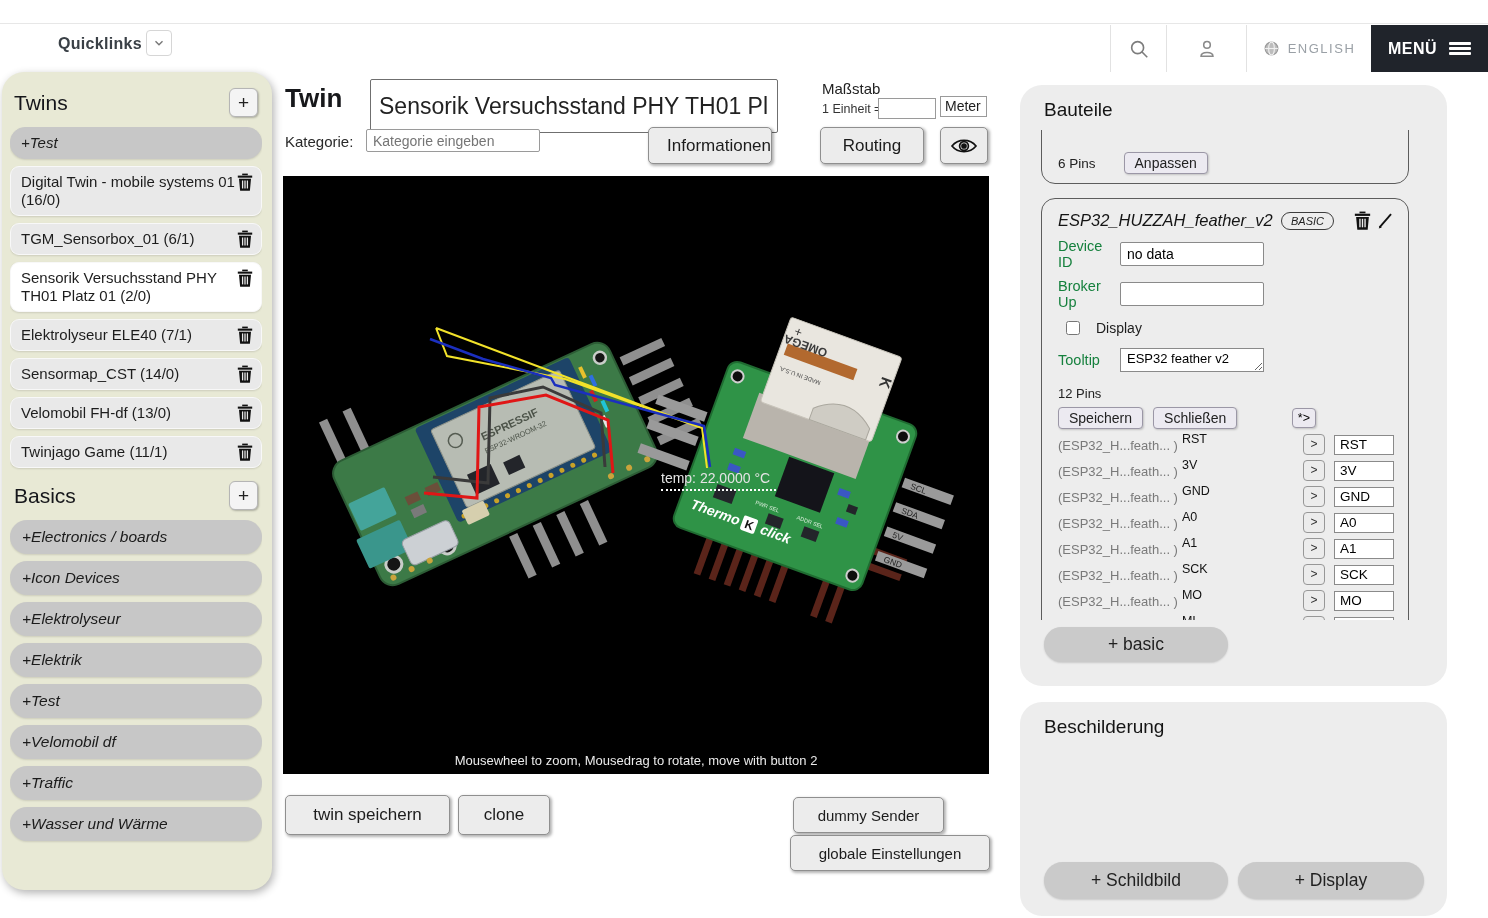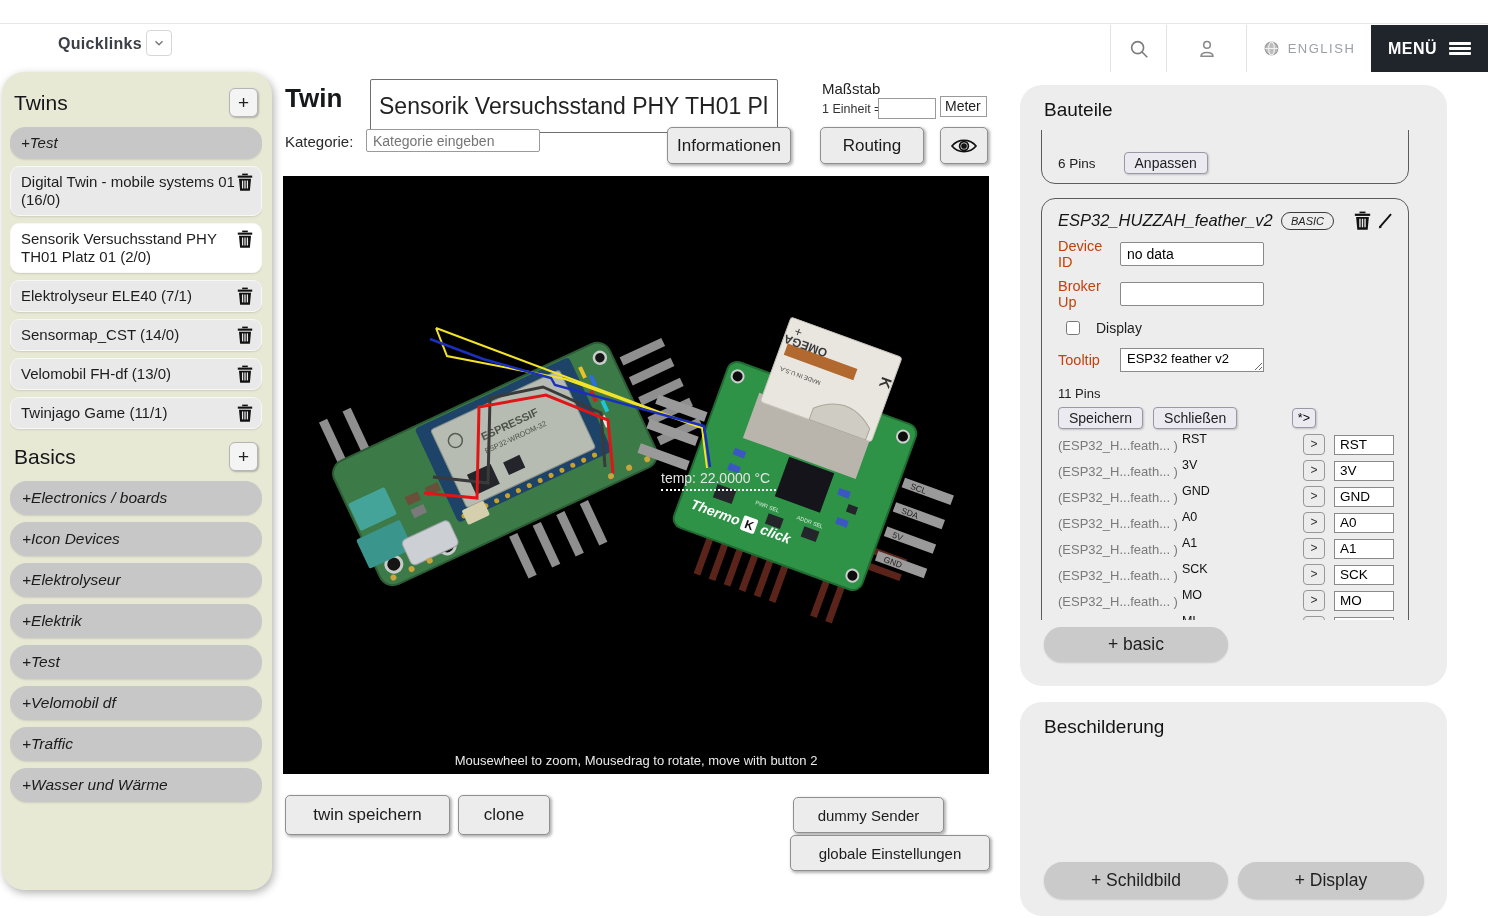--- a/index.html
+++ b/index.html
@@ -37,21 +37,21 @@
   
   .twin-title { position:absolute; left:285px; top:83px; font-size:26px; font-weight:bold; color:#17181b; }
   .twin-name { position:absolute; left:370px; top:79px; width:408px; height:54px; border:1.5px solid #6f6f6f; border-radius:2px; font-size:23px; padding:0 8px; font-family:inherit; color:#222; }
   .kat-label { position:absolute; left:285px; top:133px; font-size:15px; color:#2a2a2a; }
   .kat-input { position:absolute; left:366px; top:129px; width:174px; height:23px; border:1px solid #9a9a9a; border-radius:2px; font-size:14px; padding:0 6px; font-family:Liberation Sans, sans-serif; }
   .mass-title { position:absolute; left:822px; top:80px; font-size:15px; color:#222; }
   .mass-prefix { position:absolute; left:822px; top:102px; font-size:12.5px; color:#333; }
   .mass-input { position:absolute; left:878px; top:98px; width:58px; height:21px; border:1px solid #9a9a9a; font-size:13px; padding:0 4px; font-family:inherit; }
   .mass-unit { position:absolute; left:940px; top:96px; width:47px; height:21px; border:1px solid #9a9a9a; background:#fff; font-size:14px; padding:1px 4px; cursor:pointer; }
   .btn { background:#ececec; border:1px solid #8f8f8f; border-radius:5px; box-shadow:1.5px 1.5px 3px rgba(0,0,0,.3); color:#1c1c1c; font-family:inherit; cursor:pointer; }
-  .info-btn { position:absolute; left:667px; top:127px; width:124px; height:37px; font-size:17px; }
+  .info-btn { position:absolute; left:648px; top:127px; width:124px; height:37px; font-size:17px;text-align:right; }
   .routing-btn { position:absolute; left:820px; top:127px; width:104px; height:37px; font-size:17px; }
   .eye-btn { position:absolute; left:940px; top:127px; width:48px; height:37px; display:flex; align-items:center; justify-content:center; }
   .viewer { position:absolute; left:283px; top:176px; width:706px; height:598px; background:#000; cursor:grab; }
   .viewer-hint { position:absolute; left:0; right:0; bottom:6px; text-align:center; font-size:13px; color:#eaeaea; }
   .viewer-tooltip { position:absolute; left:378px; top:294px; font-size:14px; color:#e4e4e4; border-bottom:2px dotted #fff; padding:0 6px 3px 0; }
   .save-btn { position:absolute; left:285px; top:795px; width:165px; height:40px; font-size:17px; }
   .clone-btn { position:absolute; left:458px; top:795px; width:92px; height:40px; font-size:17px; }
   .dummy-btn { position:absolute; left:793px; top:797px; width:151px; height:36px; font-size:15px; }
   .global-btn { position:absolute; left:790px; top:835px; width:200px; height:36px; font-size:15px; }
 
@@ -64,21 +64,21 @@
   .card { border:1px solid #5c5c5c; border-radius:14px; width:368px; margin-left:5px; background:#ededed; }
   .card1 { height:120px; margin-top:-66px; padding:78px 16px 0 16px; display:flex; align-items:center; gap:28px; }
   .card1 .pins-count { font-size:13.5px; color:#222;text-align:center; }
   .mini-btn { background:#eceaf1; border:1px solid #9b97a6; border-radius:4px; box-shadow:1px 1px 2px rgba(0,0,0,.18); font-size:14px; font-family:inherit; padding:2px 10px; cursor:pointer; color:#222; }
   .card2 { margin-top:14px; padding:12px 14px 16px 16px; }
   .card2-head { display:flex; align-items:center; }
   .dev-name { font-size:16.5px; font-style:italic; color:#141414; flex:1; }
   .badge { border:1.5px solid #3d3d3d; border-radius:11px; padding:2px 9px; font-size:11px; font-style:italic; color:#222; margin-right:14px; background:#ededed; }
   .icon-btn { cursor:pointer; display:inline-flex; align-items:center; margin-left:6px; }
   .frow { display:flex; align-items:center; margin-top:8px; }
-  .flabel { width:62px; font-size:14.5px; color:#c2410c; }
+  .flabel { width:62px; font-size:14.5px; color:#15803d; }
   .finput { width:144px; height:24px; border:1px solid #8a8a8a; border-radius:2px; font-size:14px; padding:0 6px; font-family:inherit; }
   .chkrow { margin-top:10px; display:flex; align-items:center; gap:16px; padding-left:8px; font-size:14px; }
   .ttarea { width:144px; height:24px; border:1px solid #8a8a8a; font-size:13px; padding:2px 6px; resize:both; font-family:inherit; overflow:hidden; }
   .pins-label { margin-top:14px; font-size:13px; color:#222; }
   .pin-actions { display:flex; align-items:center; margin-top:6px; }
   .pin-actions .gap { flex:1; }
   .sq-btn { background:#eceaf1; border:1px solid #9b97a6; border-radius:4px; box-shadow:1px 1px 2px rgba(0,0,0,.18); font-size:12.5px; font-family:inherit; padding:2px 5px; cursor:pointer; margin-right:78px; }
   .pinrow { display:flex; align-items:center; margin-top:5px; height:21px; }
   .pin-src { font-size:13px; color:#7a7a7a; }
   .pin-name { font-size:12.5px; color:#111; margin-left:4px; position:relative; top:-7px; }
@@ -132,20 +132,28 @@
 </div>
 
 <div class="sidebar">
   <div class="side-head">
     <span class="side-title">Twins</span>
     <button class="plus-btn">+</button>
   </div>
   <div class="tlist twins-wrap" id="twins-list">
       <div class="titem cat"><span>+Test</span></div>
       <div class="titem"><span>Digital Twin - mobile systems 01 (16/0)</span><span class="trash"><svg width="16" height="18" viewBox="0 0 20 22">
+            <rect x="1" y="3" width="18" height="2.6" fill="#111"></rect>
+            <rect x="6.5" y="0.5" width="7" height="2" fill="#111"></rect>
+            <path d="M2.5 7 h15 l-1.4 15 h-12.2 Z" fill="#111"></path>
+            <line x1="7" y1="9" x2="7" y2="19" stroke="#e9e9e9" stroke-width="1.6"></line>
+            <line x1="10" y1="9" x2="10" y2="19" stroke="#e9e9e9" stroke-width="1.6"></line>
+            <line x1="13" y1="9" x2="13" y2="19" stroke="#e9e9e9" stroke-width="1.6"></line>
+          </svg></span></div>
+      <div class="titem"><span>TGM_Sensorbox_01 (6/1)</span><span class="trash"><svg width="16" height="18" viewBox="0 0 20 22">
             <rect x="1" y="3" width="18" height="2.6" fill="#111"></rect>
             <rect x="6.5" y="0.5" width="7" height="2" fill="#111"></rect>
             <path d="M2.5 7 h15 l-1.4 15 h-12.2 Z" fill="#111"></path>
             <line x1="7" y1="9" x2="7" y2="19" stroke="#e9e9e9" stroke-width="1.6"></line>
             <line x1="10" y1="9" x2="10" y2="19" stroke="#e9e9e9" stroke-width="1.6"></line>
             <line x1="13" y1="9" x2="13" y2="19" stroke="#e9e9e9" stroke-width="1.6"></line>
           </svg></span></div>
       <div class="titem selected"><span>Sensorik Versuchsstand PHY TH01 Platz 01 (2/0)</span><span class="trash"><svg width="16" height="18" viewBox="0 0 20 22">
             <rect x="1" y="3" width="18" height="2.6" fill="#111"></rect>
             <rect x="6.5" y="0.5" width="7" height="2" fill="#111"></rect>
@@ -401,21 +409,21 @@
         <input class="finput" value="" style="">
       </div>
       <div class="chkrow">
         <input type="checkbox" style="width: 14px; height: 14px;">
         <span>Display</span>
       </div>
       <div class="frow" style="margin-top:12px;">
         <span class="flabel">Tooltip</span>
         <textarea class="ttarea" style="">ESP32 feather v2</textarea>
       </div>
-      <div class="pins-label">11 Pins</div>
+      <div class="pins-label">12 Pins</div>
       <div class="pin-actions">
         <button class="mini-btn" style="margin-right:10px;">Speichern</button>
         <button class="mini-btn">Schließen</button>
         <span class="gap"></span>
         <button class="sq-btn">*&gt;</button>
       </div>
       <div id="pins-list">
           <div class="pinrow">
             <span class="pin-left"><span class="pin-src">(ESP32_H...feath... )</span><span class="pin-name">RST</span></span>
             <button class="arrow-btn">&gt;</button>

